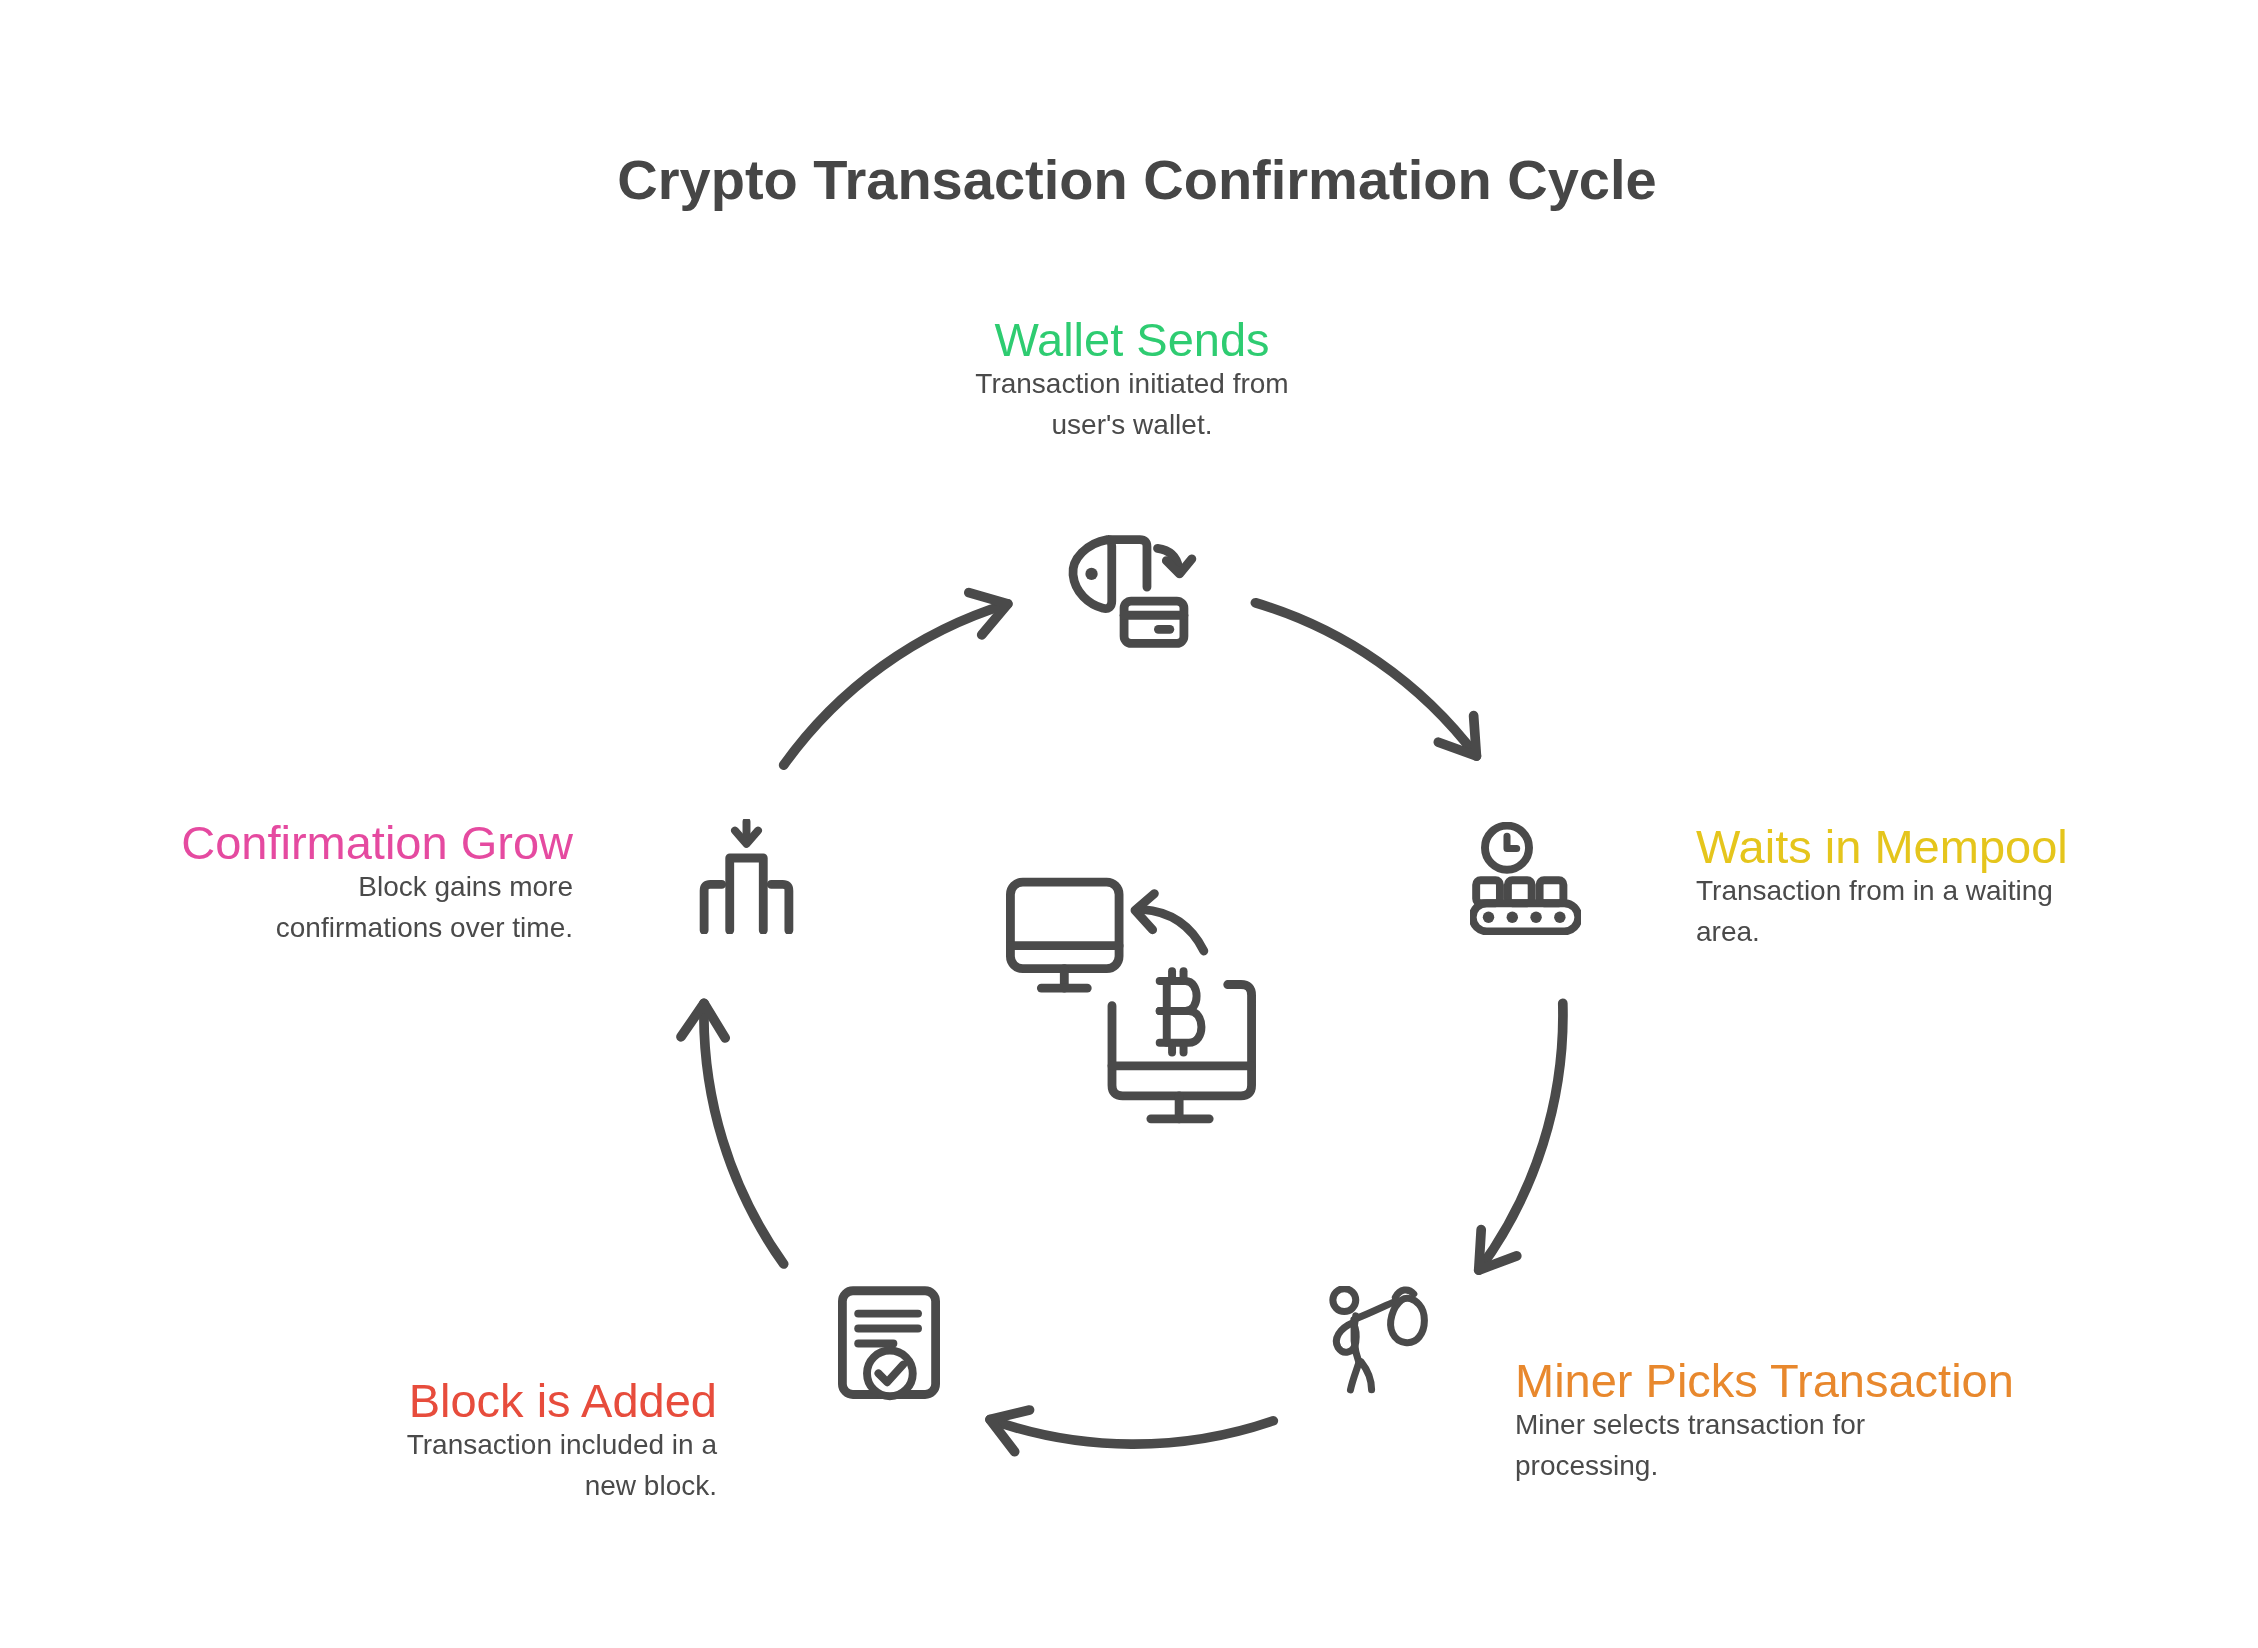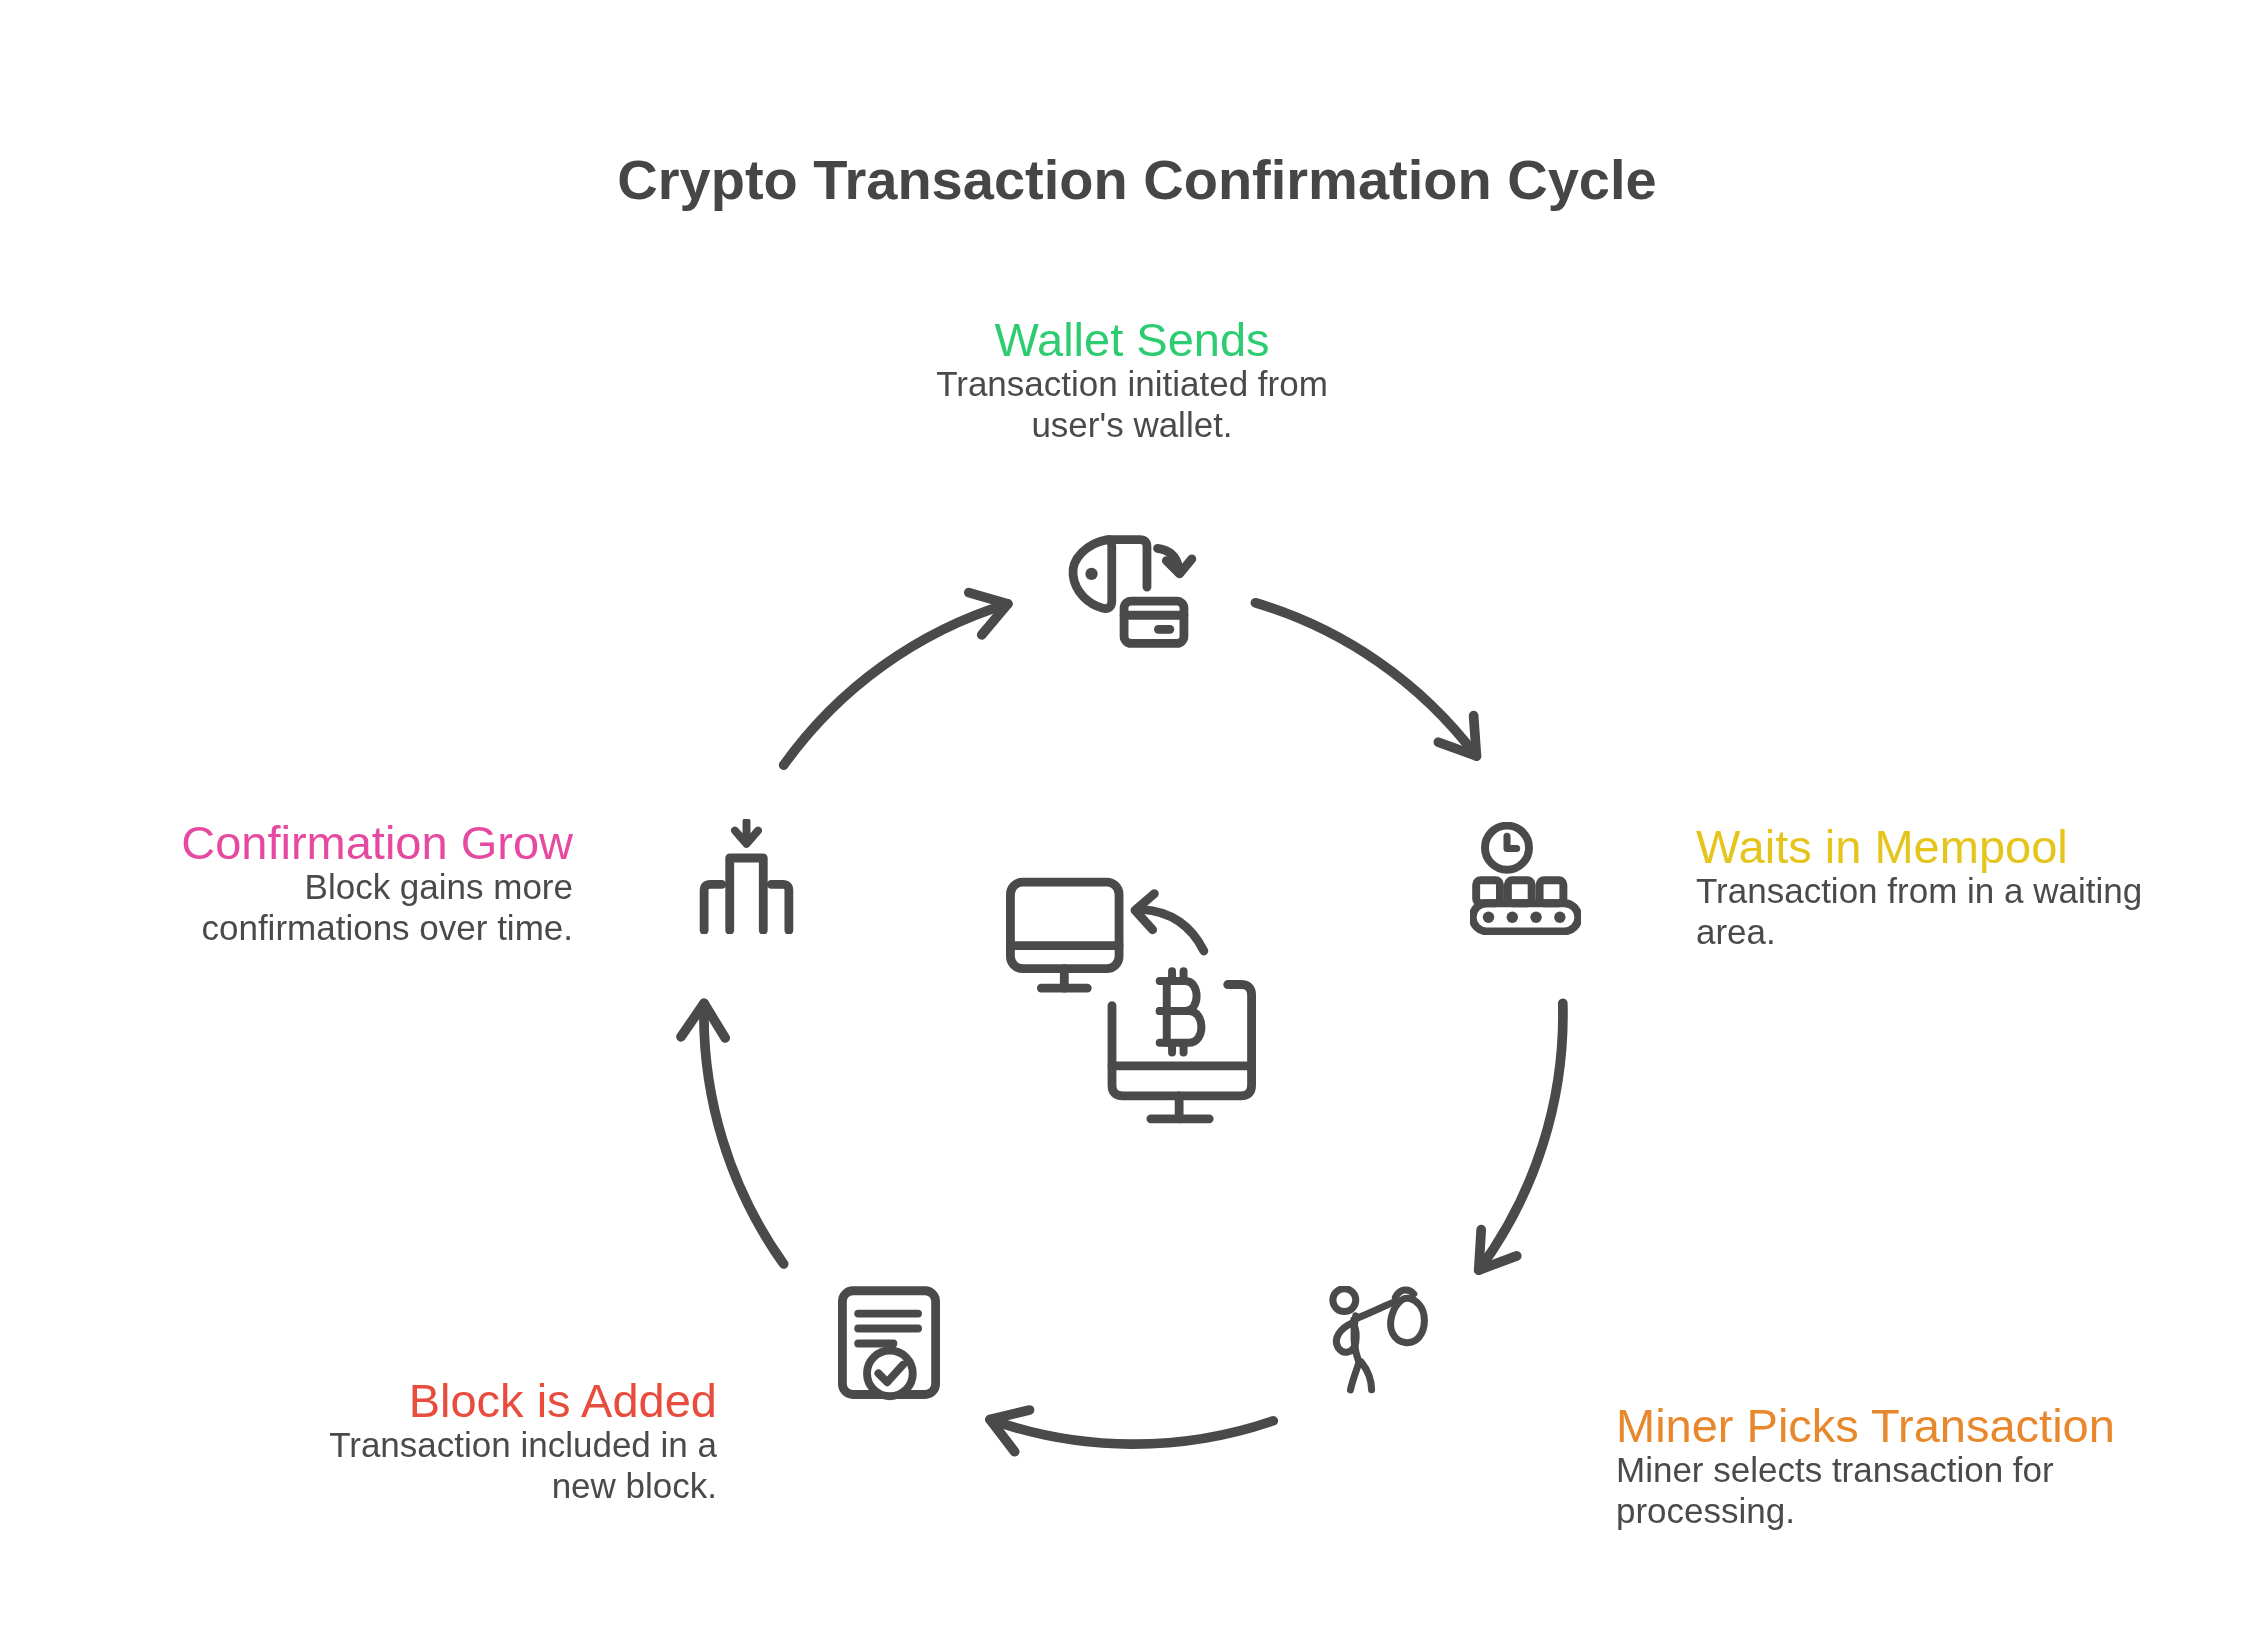--- a/index.html
+++ b/index.html
@@ -11,24 +11,24 @@
   }
   .title {
     position:absolute; left:0; top:148px; width:2274px;
     text-align:center; font-size:56px; line-height:64px;
     font-weight:700; color:#464646; margin:0;
   }
   #arcs { position:absolute; left:0; top:0; width:2258px; height:1649px; pointer-events:none; }
   #arcs path { stroke:var(--ink); stroke-width:11; fill:none; stroke-linecap:round; stroke-linejoin:round; }
   .stage { position:absolute; }
   .stage .h { font-size:47px; line-height:46px; font-weight:400; }
-  .stage .d { font-size:35px; line-height:41px; color:var(--ink); white-space:pre-line; }
+  .stage .d { font-size:28px; line-height:41px; color:var(--ink); white-space:pre-line; }
   .st-top   { left:779px;  top:317px;  width:706px; text-align:center; }
   .st-right { left:1696px; top:824px;  width:547px; text-align:left; }
-  .st-br    { left:1616px; top:1358px; width:582px; text-align:left;margin-top:45px; }
+  .st-br    { left:1515px; top:1358px; width:582px; text-align:left; }
   .st-bl    { left:188px;  top:1362px; width:529px; text-align:right; }
   .st-left  { left:132px;  top:820px;  width:441px; text-align:right; }
   .icon { position:absolute; color:var(--ink); }
   .icon svg { display:block; width:100%; height:100%; }
   .icon path, .icon rect, .icon line, .icon circle {
     stroke:currentColor; fill:none; stroke-linecap:round; stroke-linejoin:round;
   }
   .icon .fill { fill:currentColor; stroke:none; }
   .icon .wfill { fill:#ffffff; }
   .ic-wallet { left:1066px; top:529px;  width:132px; height:132px; }

